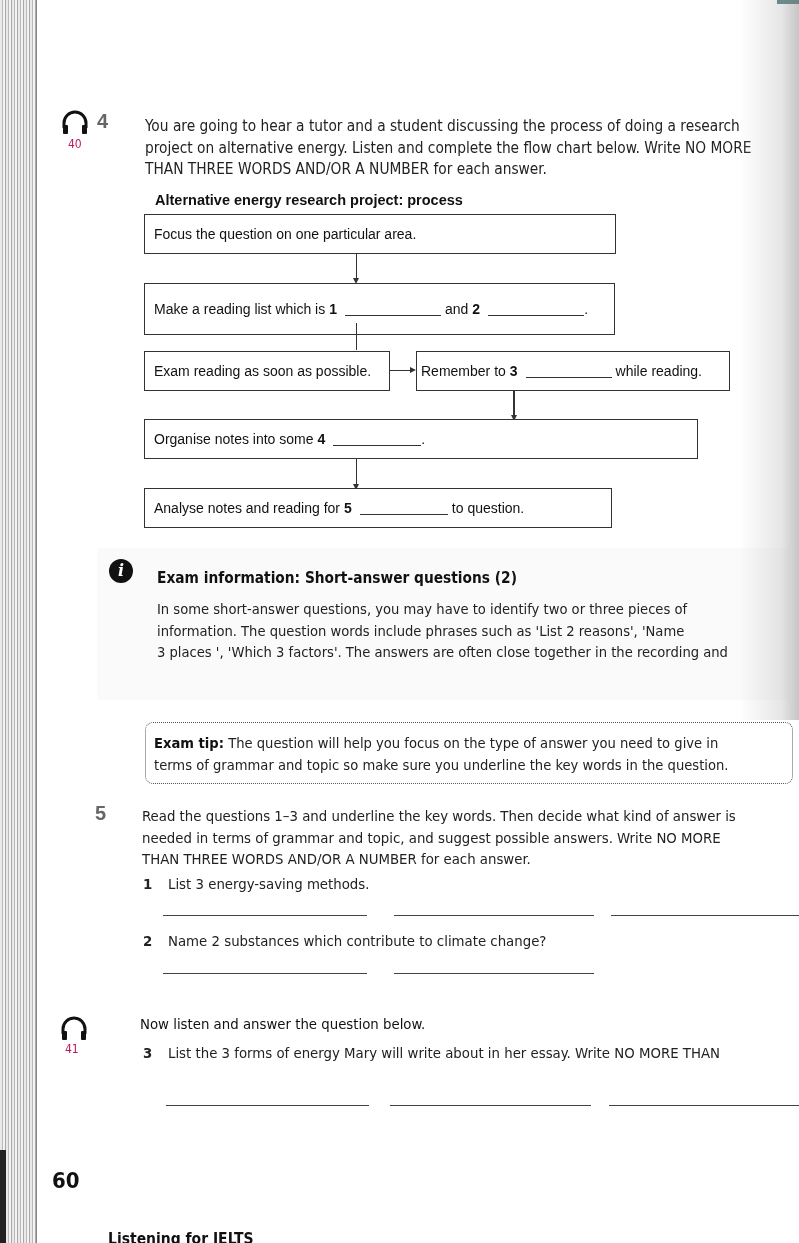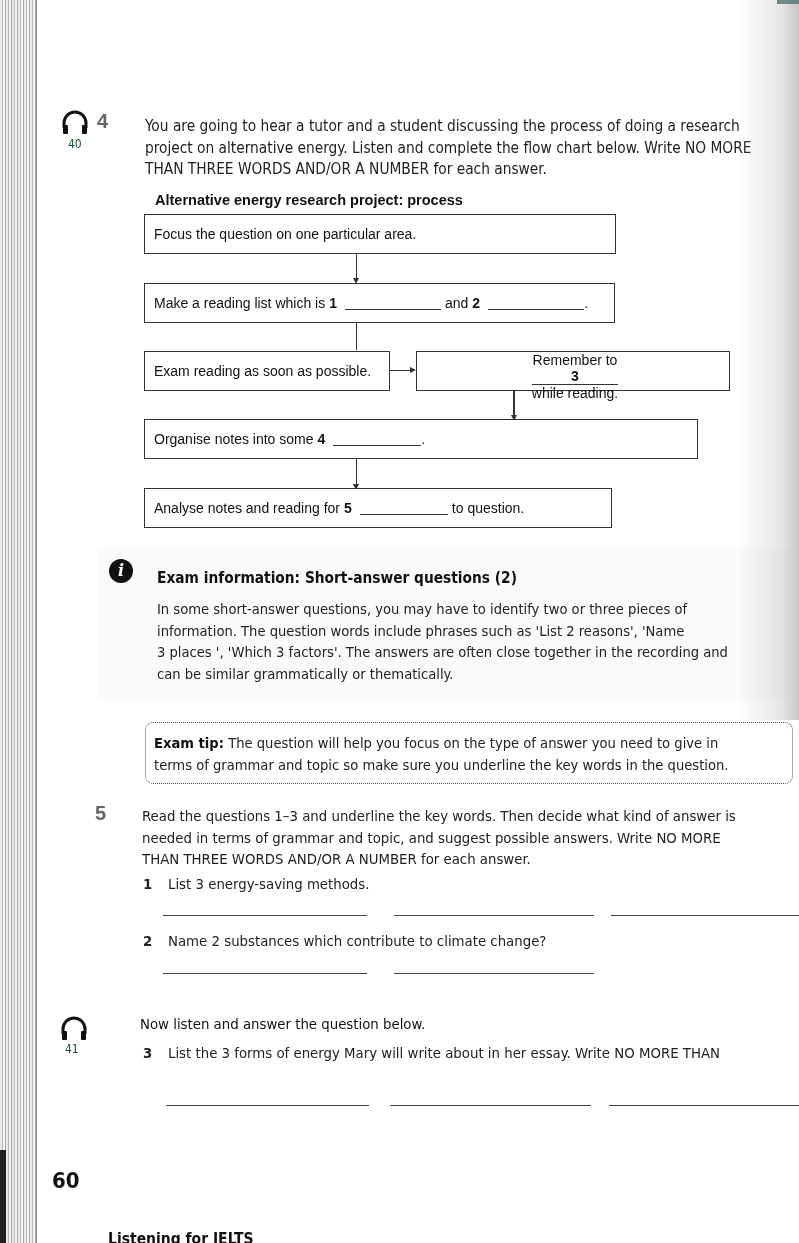--- a/index.html
+++ b/index.html
@@ -14,21 +14,21 @@
     background:repeating-linear-gradient(90deg,#e9e9e9 0,#e9e9e9 2px,#b9b9b9 2px,#b9b9b9 3px,#f3f3f3 3px,#f3f3f3 5px,#a8a8a8 5px,#a8a8a8 6px);
     border-right:1px solid #888;
   }
   .spine-dark { position:absolute; left:0; top:1150px; width:6px; height:93px; background:#222; }
   .edge-shadow {
     position:absolute; right:0; top:0; width:60px; height:720px;
     background:linear-gradient(90deg, rgba(255,255,255,0) 0%, rgba(200,200,200,0.45) 70%, rgba(160,160,160,0.6) 100%);
     pointer-events:none;
   }
   .hp-icon { position:absolute; width:28px; height:26px; }
-  .track-no { position:absolute; font-size:12px; font-family:"DejaVu Sans Condensed","DejaVu Sans",sans-serif; color:#14532d; }
+  .track-no { position:absolute; font-size:12px; font-family:"DejaVu Sans Condensed","DejaVu Sans",sans-serif; color:#be185d; }
   .ex-no { position:absolute; font-size:20px; font-weight:bold; color:#666; font-family:"Liberation Sans",sans-serif; }
   .instr { position:absolute; font-size:15.3px; line-height:21.5px; color:#222; font-family:"DejaVu Sans Condensed","DejaVu Sans",sans-serif; }
   .fc-title { position:absolute; left:155px; top:192px; font-family:"Liberation Sans",sans-serif; font-weight:bold; font-size:14.5px; color:#111; }
   .box {
     position:absolute; border:1px solid #333; background:#fff;
     font-family:"Liberation Sans",sans-serif; font-size:14px; color:#111;
     box-sizing:border-box; padding-left:9px; display:flex; align-items:center;
   }
   .box b { font-weight:bold; margin:0 4px 0 4px; }
   .blank { display:inline-block; border-bottom:1px solid #333; height:12px; margin:0 4px; }
@@ -82,38 +82,38 @@
 </div>
 
 <div class="fc-title">Alternative energy research project: process</div>
 
 <div class="box" style="left:144px;top:214px;width:472px;height:40px;">
   <span>Focus the question on one particular area.</span>
 </div>
 <div class="vline" style="left:356px;top:254px;height:27px;"></div>
 <div class="arrow-down" style="left:353px;top:278px;"></div>
 
-<div class="box" style="left:144px;top:283px;width:471px;height:40px;">
+<div class="box" style="left:144px;top:283px;width:471px;height:52px;">
   <span>Make a reading list which is</span>
   <b>1</b>
   <span class="blank" style="width:96px;"></span>
   <span>and</span>
   <b>2</b>
   <span class="blank" style="width:96px;margin-right:0;"></span>
   <span>.</span>
 </div>
 <div class="vline" style="left:356px;top:323px;height:27px;"></div>
 
 <div class="box" style="left:144px;top:351px;width:246px;height:40px;">
   <span>Exam reading as soon as possible.</span>
 </div>
 <div class="hline" style="left:390px;top:370px;width:22px;"></div>
 <div class="arrow-right" style="left:410px;top:367px;"></div>
 
-<div class="box" style="left:416px;top:351px;width:314px;height:40px;padding-left:4px;flex-direction:column;">
+<div class="box" style="left:416px;top:351px;width:314px;height:40px;padding-left:4px;">
   <span>Remember to</span>
   <b>3</b>
   <span class="blank" style="width:86px;"></span>
   <span>while reading.</span>
 </div>
 <div class="vline" style="left:513px;top:391px;height:27px;width:2px;"></div>
 <div class="arrow-down" style="left:511px;top:415px;"></div>
 
 <div class="box" style="left:144px;top:419px;width:554px;height:40px;">
   <span>Organise notes into some</span>
@@ -131,21 +131,20 @@
   <span>to question.</span>
 </div>
 
 <div class="info-panel"></div>
 <div class="info-icon">i</div>
 <div class="info-title">Exam information: Short-answer questions (2)</div>
 <div class="info-body">
   <div>In some short-answer questions, you may have to identify two or three pieces of</div>
   <div>information. The question words include phrases such as 'List 2 reasons', 'Name</div>
   <div>3 places ', 'Which 3 factors'. The answers are often close together in the recording and</div>
-  <div>can be similar grammatically or thematically.</div>
 </div>
 
 <div class="tip-box"></div>
 <div class="tip-text">
   <div><b>Exam tip:</b><span> The question will help you focus on the type of answer you need to give in</span></div>
   <div>terms of grammar and topic so make sure you underline the key words in the question.</div>
 </div>
 
 <div class="ex-no" style="left:95px;top:802px;">5</div>
 <div class="instr" style="left:142px;top:805px;font-size:14.8px;">

